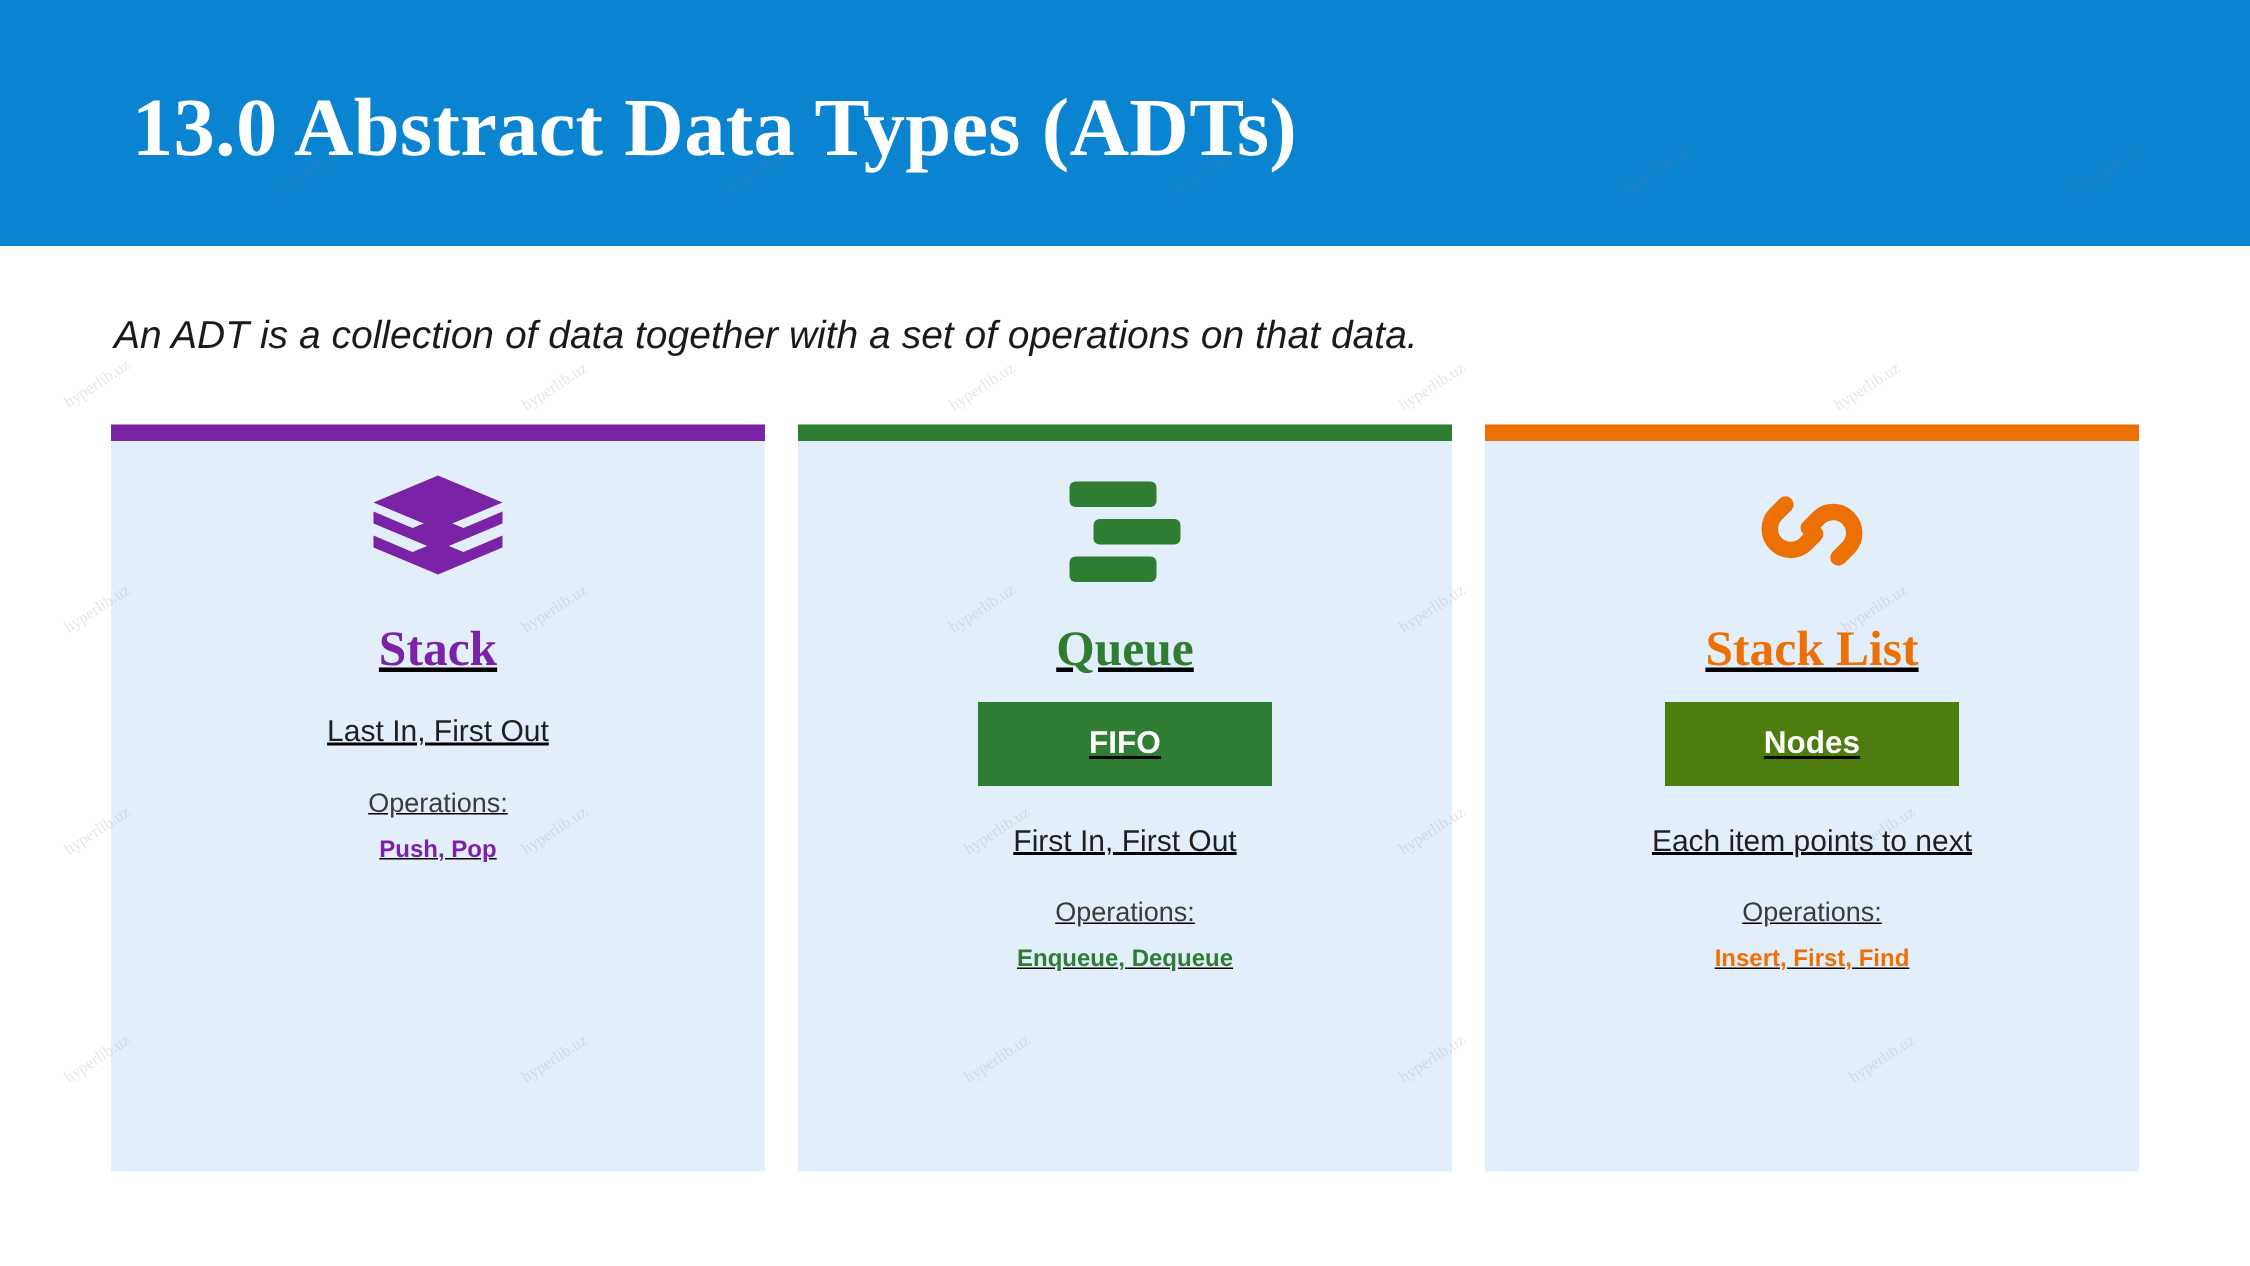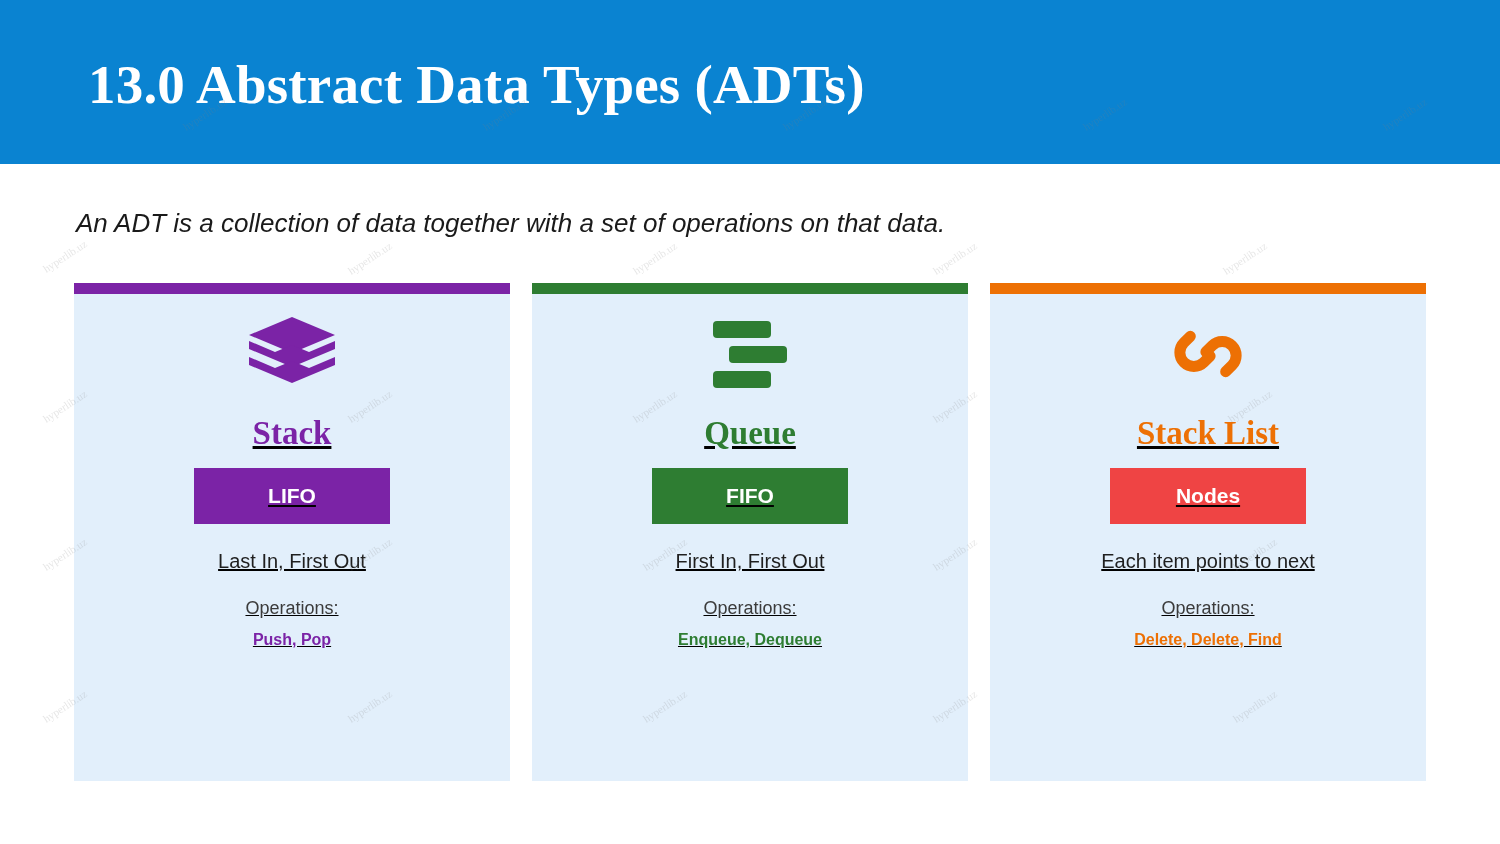--- a/index.html
+++ b/index.html
@@ -143,21 +143,20 @@
   <div class="adt-card">
     <div class="card-accent-bar" style="background:#7b23a6"></div>
     <div class="card-icon">
       <svg width="90" height="78" viewBox="0 0 90 78" aria-hidden="true">
         <polygon points="45,2 88,20 45,38 2,20" fill="#7b23a6"></polygon>
         <polygon points="45,30 62,37 88,26 88,34 45,52 2,34 2,26 28,37" fill="#7b23a6"></polygon>
         <polygon points="45,46 62,53 88,42 88,50 45,68 2,50 2,42 28,53" fill="#7b23a6"></polygon>
       </svg>
     </div>
     <div class="card-heading" style="color:#7b23a6">Stack</div>
-    <div class="card-badge" style="background:#7b23a6">LIFO</div>
     <div class="card-desc">Last In, First Out</div>
     <div class="card-ops-label">Operations:</div>
     <div class="card-ops-value" style="color:#7b23a6">Push, Pop</div>
   </div>
 
   <div class="adt-card">
     <div class="card-accent-bar" style="background:#2e7d32"></div>
     <div class="card-icon">
       <svg width="90" height="78" viewBox="0 0 90 78" aria-hidden="true">
         <rect x="8" y="6" width="58" height="17" rx="4" fill="#2e7d32"></rect>
@@ -176,24 +175,24 @@
     <div class="card-accent-bar" style="background:#ed7004"></div>
     <div class="card-icon">
       <svg width="90" height="78" viewBox="0 0 90 78" aria-hidden="true">
         <g transform="rotate(-45 45 39)" fill="none" stroke="#ed7004" stroke-width="11" stroke-linecap="round">
           <path d="M45,14 L36,14 A14,14 0 0 0 36,42 L45,42"></path>
           <path d="M45,36 L54,36 A14,14 0 0 1 54,64 L45,64"></path>
         </g>
       </svg>
     </div>
     <div class="card-heading" style="color:#ed7004">Stack List</div>
-    <div class="card-badge" style="background:#ef4444">Nodes</div>
+    <div class="card-badge" style="background:#4d7c0f">Nodes</div>
     <div class="card-desc">Each item points to next</div>
     <div class="card-ops-label">Operations:</div>
-    <div class="card-ops-value" style="color:#ed7004">Delete, Delete, Find</div>
+    <div class="card-ops-value" style="color:#ed7004">Insert, First, Find</div>
   </div>
 
 </div>
 
 <div id="watermark-layer">
     <span class="watermark" style="left: 40px; top: 250px;">hyperlib.uz</span>
     <span class="watermark" style="left: 345px; top: 252px;">hyperlib.uz</span>
     <span class="watermark" style="left: 630px; top: 252px;">hyperlib.uz</span>
     <span class="watermark" style="left: 930px; top: 252px;">hyperlib.uz</span>
     <span class="watermark" style="left: 1220px; top: 252px;">hyperlib.uz</span>

